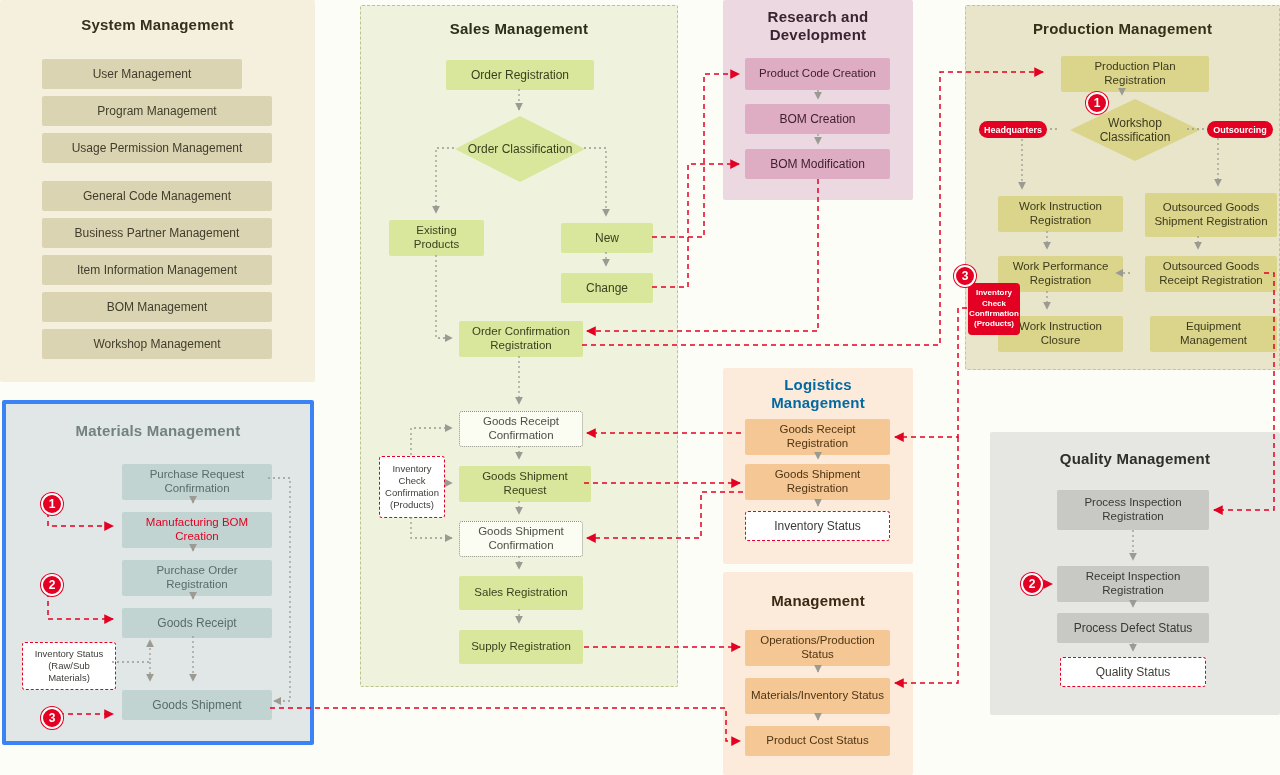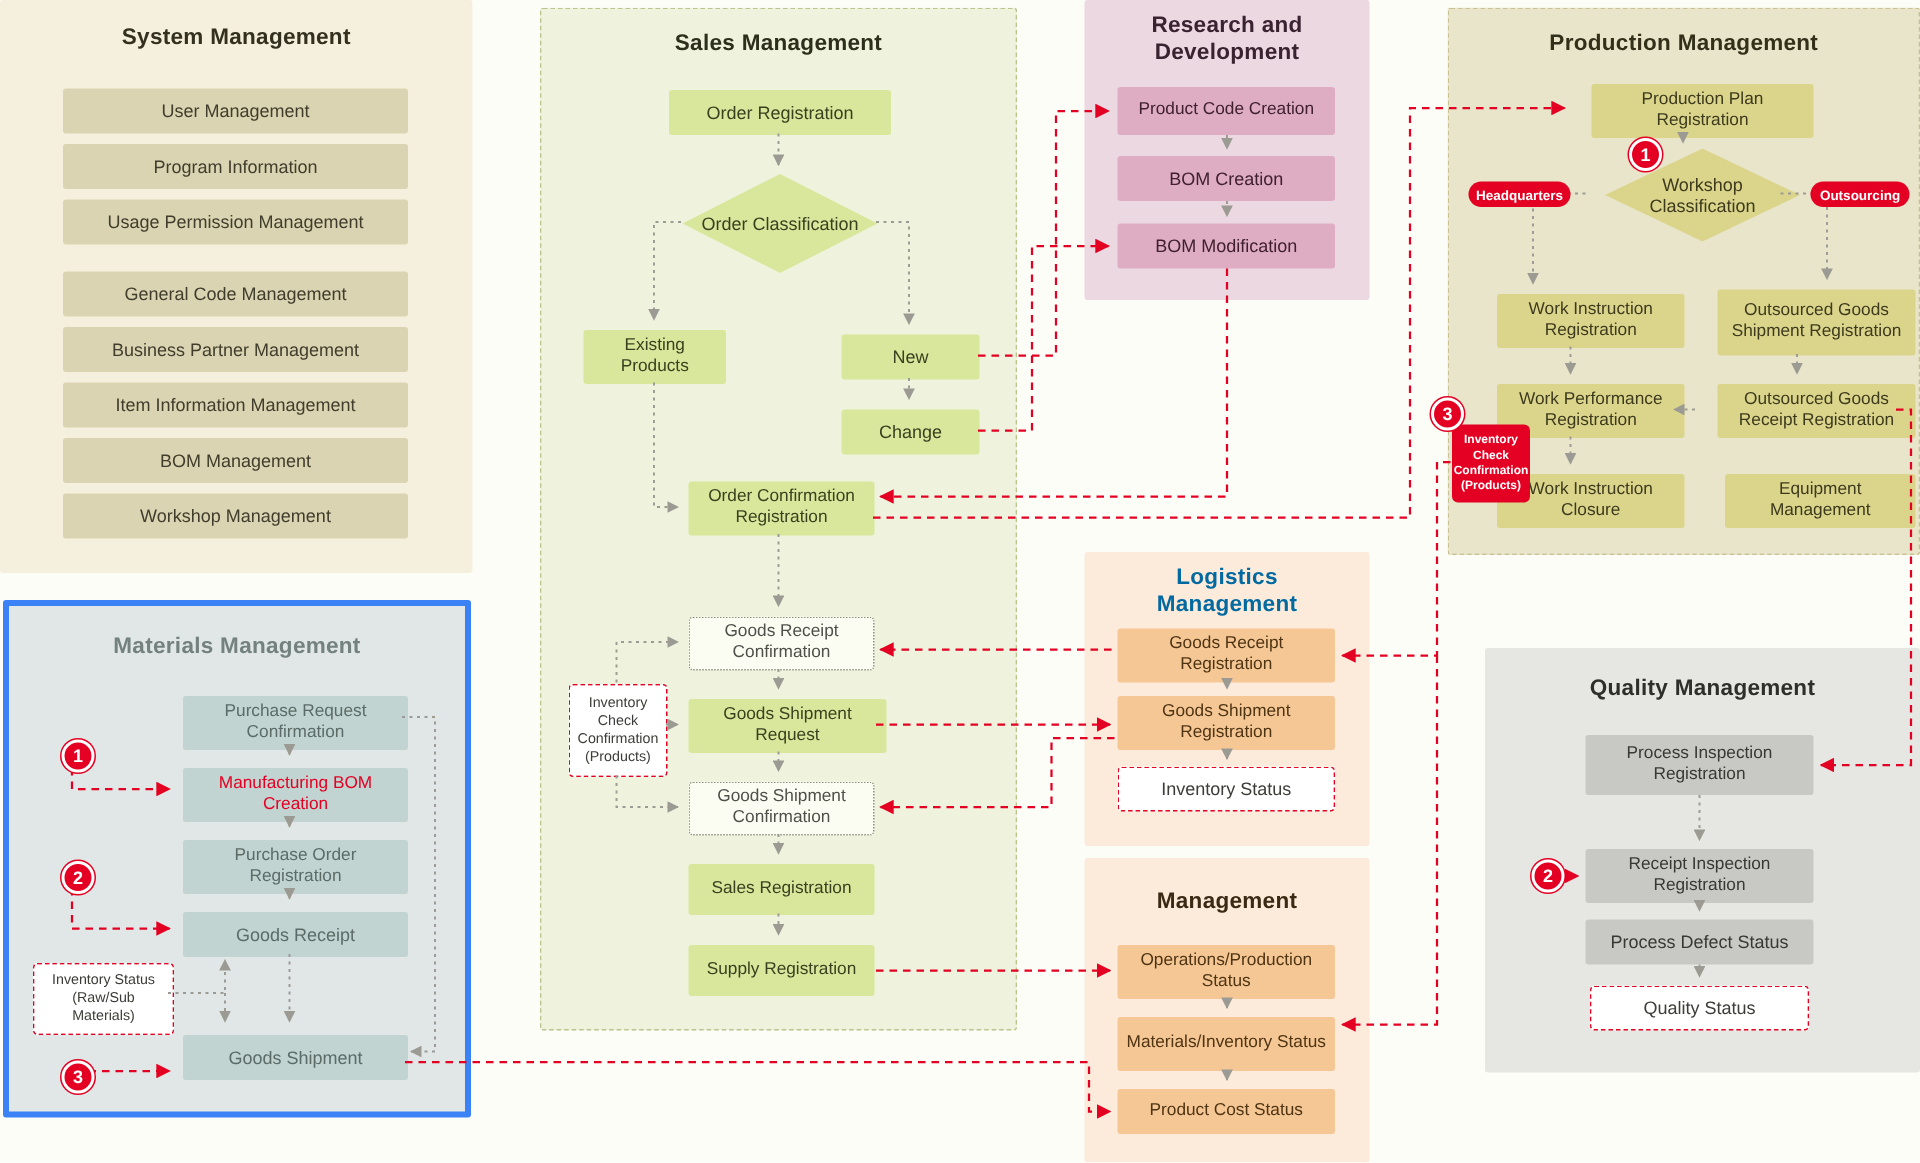--- a/index.html
+++ b/index.html
@@ -31,22 +31,22 @@
             border:2px solid #fff; box-shadow:0 0 0 1px #e30022; z-index:6; }
   #arrows { position:absolute; left:0; top:0; pointer-events:none; }
 </style>
 </head>
 <body>
 
 <div id="canvas">
 
   <div class="panel" style="left:0;top:0;width:315px;height:382px;background:#f5f0dd">
     <div class="ptitle" style="left:0;right:0;top:16px;color:#33301f">System Management</div>
-    <div class="node n-sys" style="left:42px;top:59px;width:230px;height:30px">User Management</div>
-    <div class="node n-sys" style="left:42px;top:96px;width:230px;height:30px">Program Information</div>
+    <div class="node n-sys" style="left:42px;top:59px;width:200px;height:30px">User Management</div>
+    <div class="node n-sys" style="left:42px;top:96px;width:230px;height:30px">Program Management</div>
     <div class="node n-sys" style="left:42px;top:133px;width:230px;height:30px">Usage Permission Management</div>
     <div class="node n-sys" style="left:42px;top:181px;width:230px;height:30px">General Code Management</div>
     <div class="node n-sys" style="left:42px;top:218px;width:230px;height:30px">Business Partner Management</div>
     <div class="node n-sys" style="left:42px;top:255px;width:230px;height:30px">Item Information Management</div>
     <div class="node n-sys" style="left:42px;top:292px;width:230px;height:30px">BOM Management</div>
     <div class="node n-sys" style="left:42px;top:329px;width:230px;height:30px">Workshop Management</div>
   </div>
 
   <div class="panel" style="left:2px;top:400px;width:312px;height:345px;background:#e0e7e6;border:4px solid #3b82f6">
     <div class="ptitle" style="left:0;right:0;top:18px;color:#74827f">Materials Management</div>

